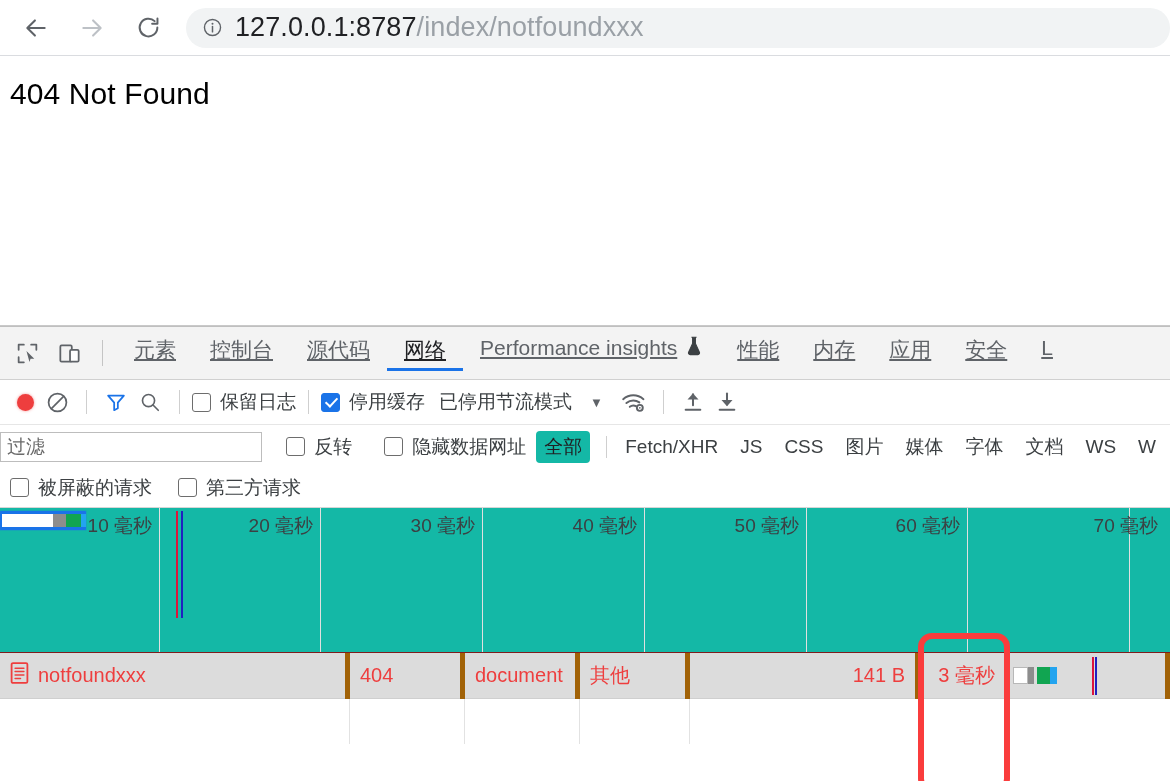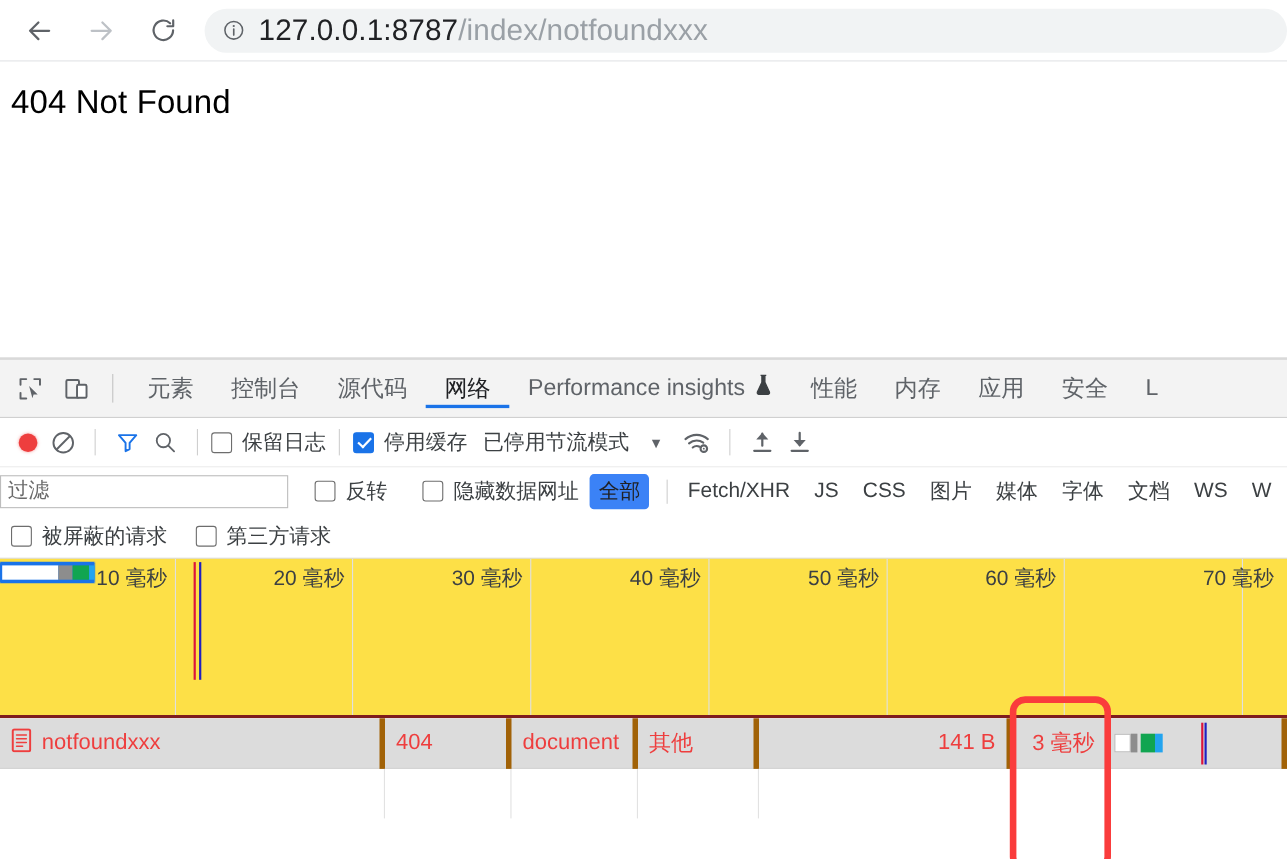--- a/index.html
+++ b/index.html
@@ -76,22 +76,22 @@
     width: 38px; height: 38px;
     display: flex; align-items: center; justify-content: center;
   }
   #inspect-button { margin-left: 8px; }
   #device-toolbar-button { margin-left: 4px; }
   .tabbar-sep {
     width: 1px; height: 26px; background: #c4c4c4; margin: 0 14px;
   }
   .dt-tab {
     padding: 0 17px; height: 35px;
-    display: flex; align-items: center; gap: 8px;
-    font-size: 21px; color: #5f6368; white-space: nowrap;
+    display: flex; align-items: flex-start; gap: 8px;
+    font-size: 21px; color: #5f6368; white-space: nowrap; text-decoration: underline;
   }
   .dt-tab.active { color: #202124; }
   .dt-tab.active::after {
     content: ""; position: absolute; bottom: 0; height: 3px;
     background: #1a73e8;
   }
   #tab-network { position: relative; }
   #tab-network::after { left: 0; right: 0; }
 
   
@@ -133,35 +133,35 @@
     border: 1px solid #bdbdbd; background: #fff;
     font-size: 19px; color: #8a8a8a;
     padding: 0 6px; line-height: 28px;
     font-family: inherit;
   }
   #filter-input::placeholder { color: #6a6a6a; }
   .ftype {
     font-size: 19px; color: #3c4043; padding: 3px 8px; border-radius: 4px;
     margin-right: 6px; white-space: nowrap;
   }
-  .ftype.selected { background: #3b82f6; color: #202124; text-align: right; }
+  .ftype.selected { background: #14b8a6; color: #202124; text-align: right; }
   #filter-types { display: flex; align-items: center; margin-left: 10px; }
   .filter-sep { width: 1px; height: 22px; background: #cfcfcf; margin: 0 10px; }
 
   
   #filter-toolbar2 {
     height: 40px; display: flex; align-items: center; gap: 26px;
     padding-left: 10px; background: #ffffff;
     border-bottom: 1px solid #d6d6d6;
   }
 
   
   #overview {
-    height: 145px; position: relative; background: #fde047;
-    border-bottom: 3px solid #7f1d1d;
+    height: 145px; position: relative; background: #14b8a6;
+    border-bottom: 1px solid #7f1d1d;
     overflow: hidden;
     text-align: center;
   }
   .ruler-tick {
     position: absolute; top: 0; height: 145px;
     border-right: 1px solid #e0e0e0;
   }
   .ruler-label {
     position: absolute; top: 5px; font-size: 19px; color: #3c4043;
     transform: translateX(-100%); padding-right: 8px; white-space: nowrap;

